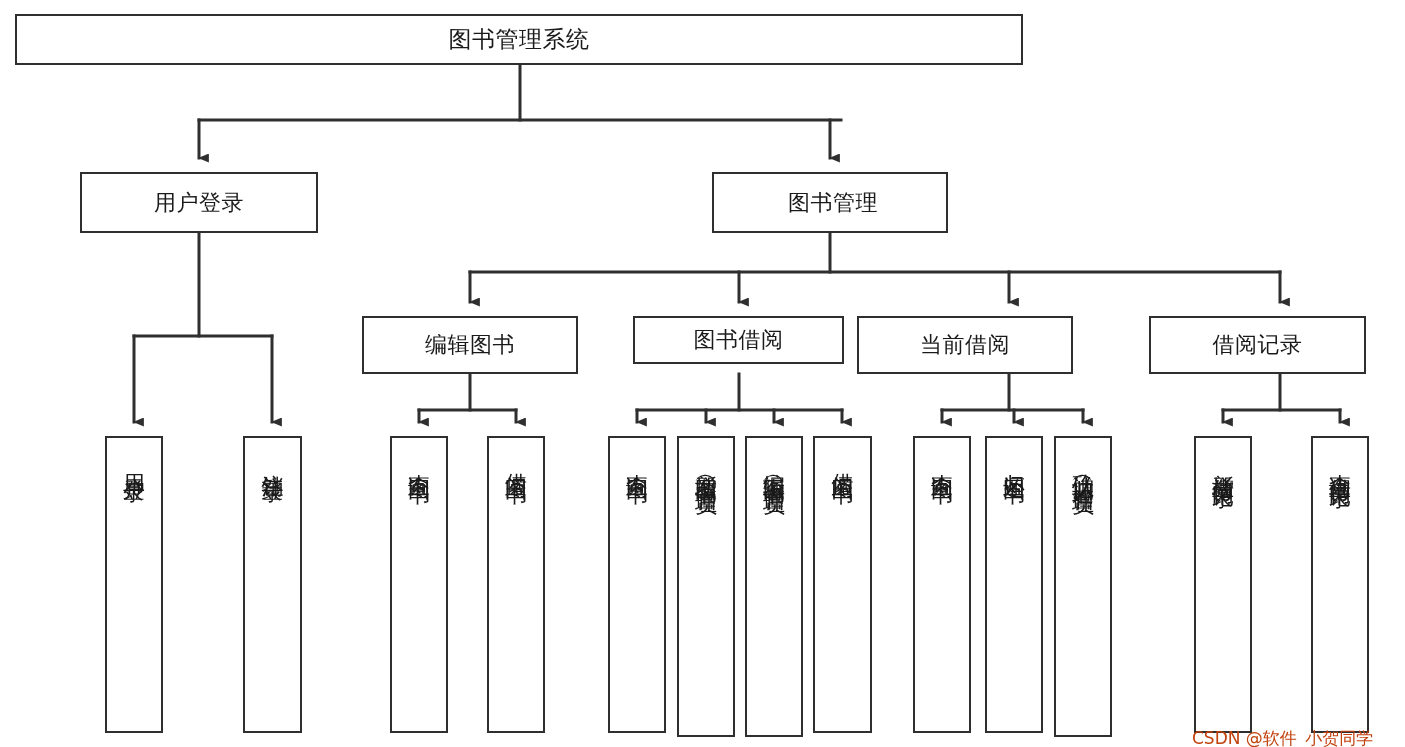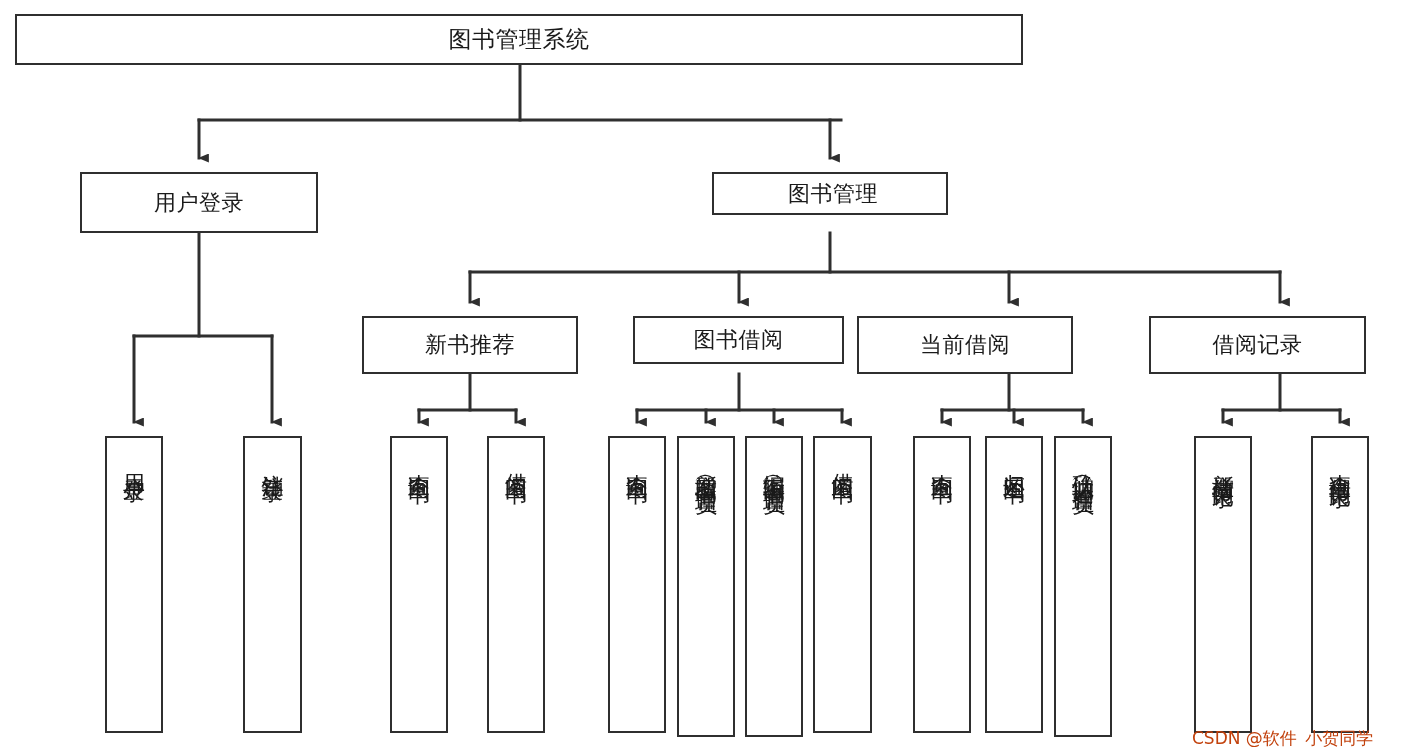--- a/index.html
+++ b/index.html
@@ -124,26 +124,26 @@
     </g>
   </svg>
 
   <div class="node horiz" id="root-node" style="left:15px; top:14px; width:1008px; height:51px;">
     <span class="label">图书管理系统</span>
   </div>
 
   <div class="node horiz" style="left:80px; top:172px; width:238px; height:61px;">
     <span class="label">用户登录</span>
   </div>
-  <div class="node horiz" style="left:712px; top:172px; width:236px; height:43px;padding-left:6px;">
+  <div class="node horiz" style="left:712px; top:172px; width:236px; height:61px;padding-left:6px;">
     <span class="label">图书管理</span>
   </div>
 
   <div class="node horiz" style="left:362px; top:316px; width:216px; height:58px;">
-    <span class="label">新书推荐</span>
+    <span class="label">编辑图书</span>
   </div>
   <div class="node horiz" style="left:633px; top:316px; width:211px; height:48px;">
     <span class="label">图书借阅</span>
   </div>
   <div class="node horiz" style="left:857px; top:316px; width:216px; height:58px;">
     <span class="label">当前借阅</span>
   </div>
   <div class="node horiz" style="left:1149px; top:316px; width:217px; height:58px;">
     <span class="label">借阅记录</span>
   </div>

